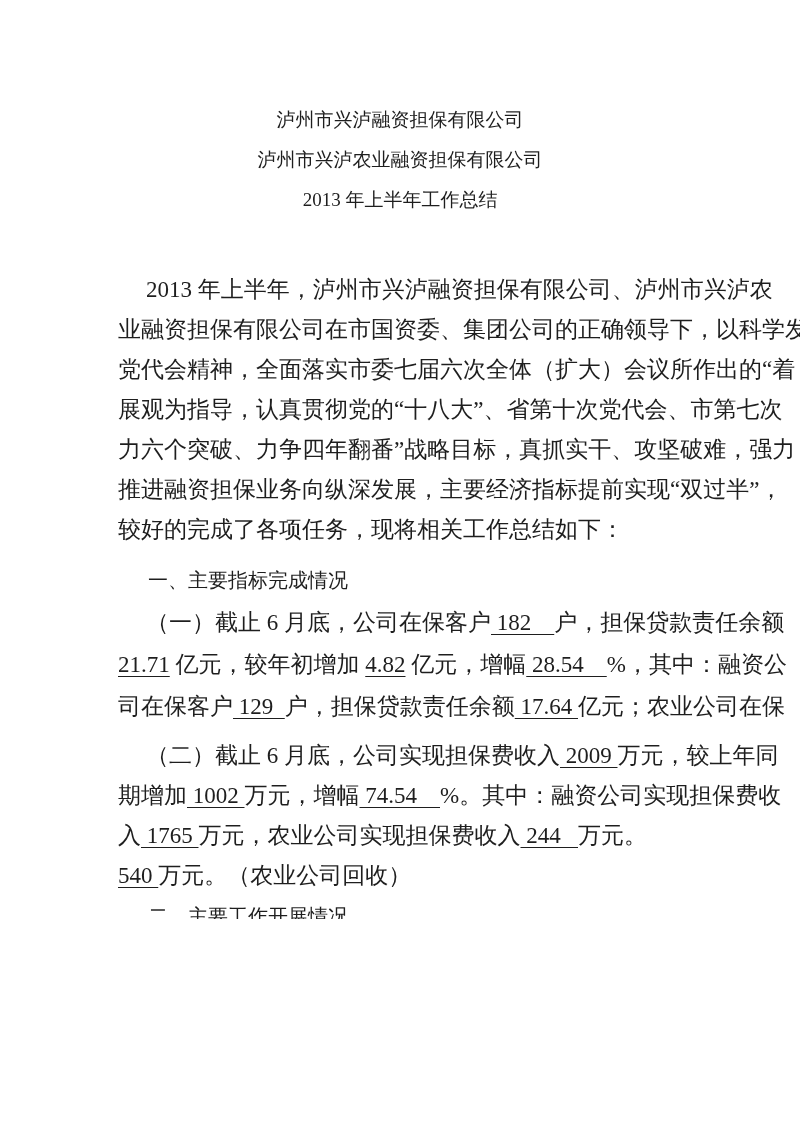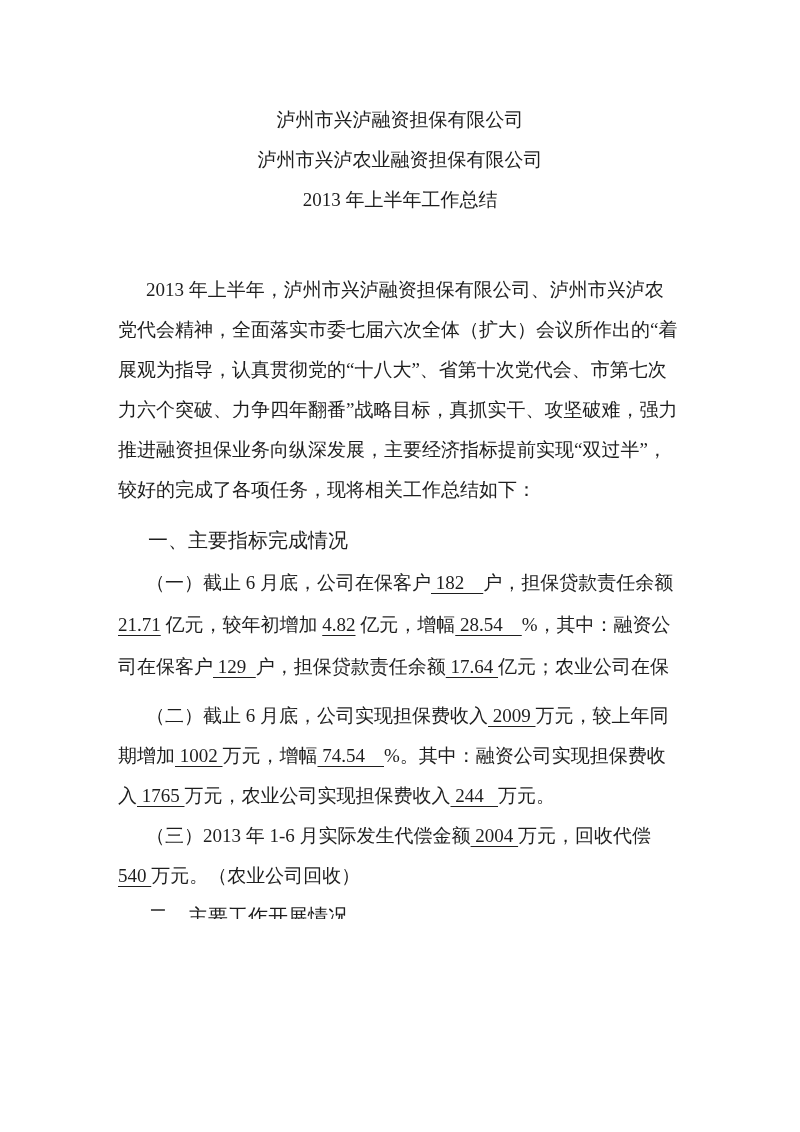--- a/index.html
+++ b/index.html
@@ -14,21 +14,21 @@
   .titles {
     margin: 100px 0 0 118px;
     width: 564px;
     text-align: center;
     font-size: 19px;
   }
   .title-line { line-height: 40px; white-space: pre; }
   .para {
     margin-left: 118px;
     width: 564px;
-    font-size: 19px;
+    font-size: 23px;
   }
   .para .line { line-height: 40px; white-space: pre; }
   .para .line.indent { padding-left: 28px; }
   .intro { margin-top: 50px; }
   .p1 { margin-top: 2px; }
   .p1 .line { line-height: 42px; }
   .p2 { margin-top: 8px; }
   .p3 { margin-top: 0; }
   .heading {
     margin-left: 118px;
@@ -62,20 +62,21 @@
 <div class="page" style="color: rgb(30, 30, 30);">
 
   <div class="titles">
     <div class="title-line">泸州市兴泸融资担保有限公司</div>
     <div class="title-line">泸州市兴泸农业融资担保有限公司</div>
     <div class="title-line">2013 年上半年工作总结</div>
   </div>
 
   <div class="para intro">
       <div class="line indent">2013 年上半年，泸州市兴泸融资担保有限公司、泸州市兴泸农</div>
+      <div class="line">业融资担保有限公司在市国资委、集团公司的正确领导下，以科学发</div>
       <div class="line">党代会精神，全面落实市委七届六次全体（扩大）会议所作出的“着</div>
       <div class="line">展观为指导，认真贯彻党的“十八大”、省第十次党代会、市第七次</div>
       <div class="line">力六个突破、力争四年翻番”战略目标，真抓实干、攻坚破难，强力</div>
       <div class="line">推进融资担保业务向纵深发展，主要经济指标提前实现“双过半”，</div>
       <div class="line">较好的完成了各项任务，现将相关工作总结如下：</div>
     </div>
 
   <div class="heading h1">一、主要指标完成情况</div>
 
   <div class="para p1">
@@ -84,21 +85,20 @@
       <div class="line"><span>司在保客户</span><span class="u"> 129  </span><span>户，担保贷款责任余额</span><span class="u"> 17.64 </span><span>亿元；农业公司在保</span></div>
     </div>
 
   <div class="para p2">
       <div class="line indent"><span>（二）截止 6 月底，公司实现担保费收入</span><span class="u"> 2009 </span><span>万元，较上年同</span></div>
       <div class="line"><span>期增加</span><span class="u"> 1002 </span><span>万元，增幅</span><span class="u"> 74.54    </span><span>%。其中：融资公司实现担保费收</span></div>
       <div class="line"><span>入</span><span class="u"> 1765 </span><span>万元，农业公司实现担保费收入</span><span class="u"> 244   </span><span>万元。</span></div>
     </div>
 
   <div class="para p3">
-      <div class="line indent"><span>（三）2013 年 1-6 月实际发生代偿金额</span><span class="u"> 2004 </span><span>万元，回收代偿</span></div>
       <div class="line"><span class="u">540 </span><span>万元。（农业公司回收）</span></div>
     </div>
 
   <div class="heading h2">二、主要工作开展情况</div>
 
   <div class="page-number">1</div>
 
 </div>
 
 </body></html>

